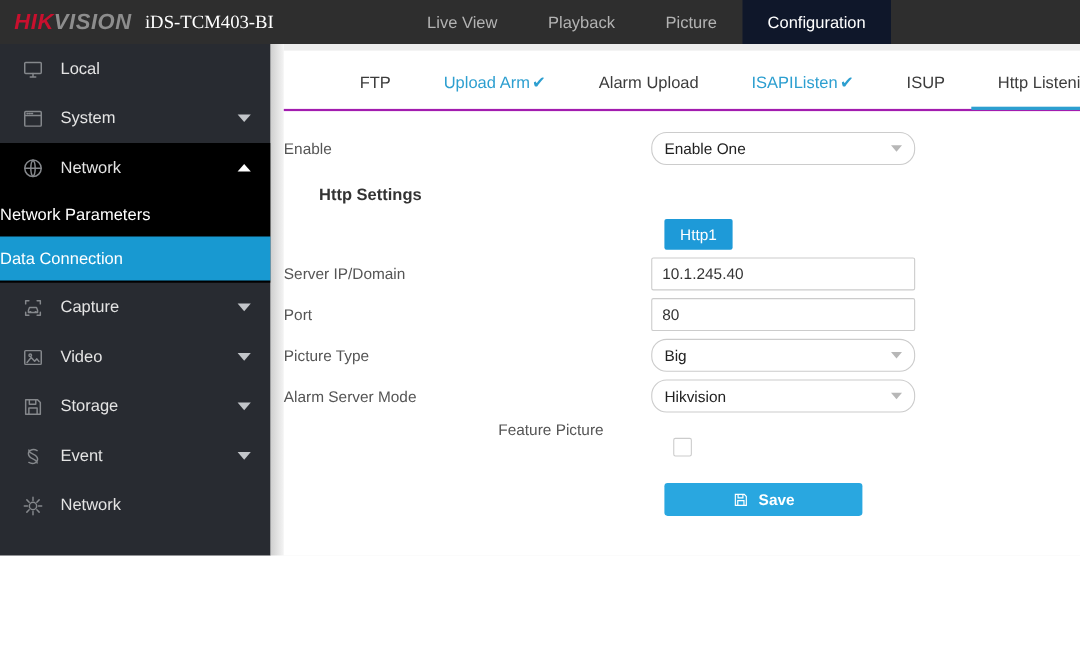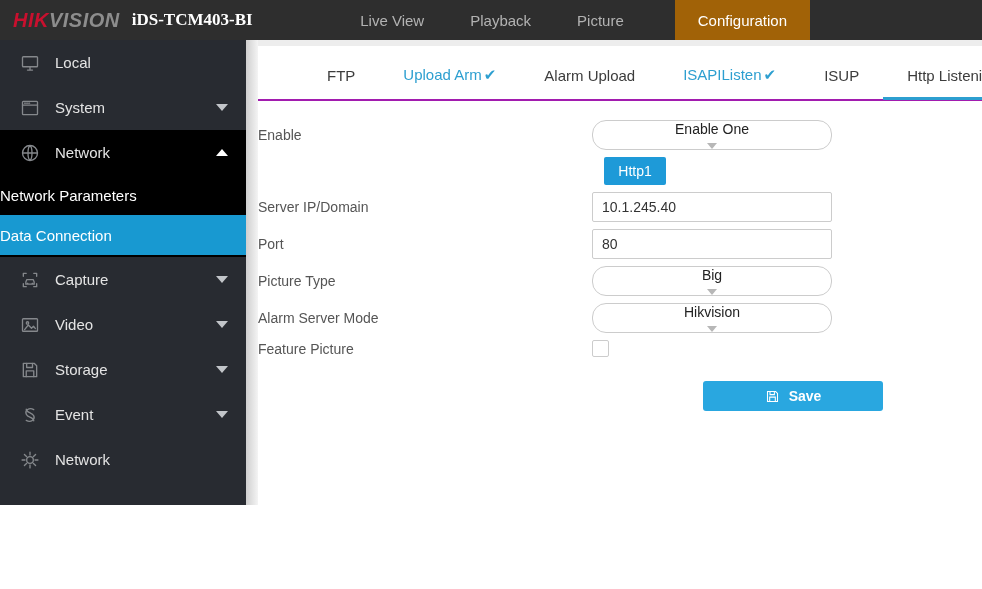--- a/index.html
+++ b/index.html
@@ -7,25 +7,25 @@
               font-family:"Liberation Sans", sans-serif; }
   .app { width:982px; height:505px; display:flex; flex-direction:column; }
 
   
   .topbar { height:40px; background:#2e2e2e; display:flex; align-items:stretch; flex:none; }
   .logo { display:flex; align-items:center; padding-left:13px;
           font-style:italic; font-weight:bold; font-size:20px; letter-spacing:.5px; }
   .logo .hik { color:#c8102e; }
   .logo .vision { color:#8d8d8d; }
   .device { display:flex; align-items:center; margin-left:12px; color:#fff;
-            font-family:"Liberation Serif", serif; font-weight:bold; font-size:17px; }
+            font-family:"Liberation Serif", serif; font-weight:normal; font-size:17px; }
   .nav { display:flex; margin-left:auto; margin-right:172px; }
   .navitem { display:flex; align-items:center; padding:0 23px; font-size:15px;
              color:#b3b3b3; cursor:pointer; }
-  .navitem.active { background:#a16207; color:#ffffff;margin-left:28px; }
+  .navitem.active { background:#0f172a; color:#ffffff; }
 
   
   .body { flex:1; display:flex; min-height:0; }
 
   
   .sidebar { width:246px; flex:none; background:#282b31; color:#e4e4e4; }
   .s-item { height:45px; display:flex; align-items:center; gap:15px;
             padding:0 18px 0 20px; font-size:15px; cursor:pointer; }
   .s-icon { width:20px; height:20px; flex:none; display:flex; align-items:center; justify-content:center; }
   .s-icon svg { stroke:#85888c; fill:none; stroke-width:1.6; stroke-linecap:round; stroke-linejoin:round; }
@@ -56,31 +56,31 @@
   
   .form { padding-top:19px; }
   .row { display:flex; align-items:center; margin-bottom:7px; }
   .f-label { width:334px; flex:none; text-align:left; padding-right:12px;
              font-size:14px; color:#555; }
   input.text { width:240px; height:30px; border:1px solid #ccc; border-radius:2px;
                padding:14px 9px; font-size:14px; color:#333; outline:none;
                font-family:"Liberation Sans", sans-serif; background:#fff; }
   .select { width:240px; height:30px; border:1px solid #ccc; border-radius:14px;
             background:#fff; display:flex; align-items:center; justify-content:space-between;
-            padding:0 11px; font-size:14px; color:#222; cursor:pointer;flex-direction:column; }
+            padding:0 11px; font-size:14px; color:#222; cursor:pointer; }
   .caret { width:0; height:0; border-left:5px solid transparent; border-right:5px solid transparent;
            border-top:6px solid #b7b7b7; }
   .section-title { font-size:15px; font-weight:bold; color:#333; margin:19px 0 13px 32px; }
   .http1-btn { margin-left:346px; width:62px; height:28px; border:none; border-radius:2px;
                background:#1e9ad8; color:#fff; font-size:14px; cursor:pointer; margin-bottom:7px;
                font-family:"Liberation Sans", sans-serif; }
   .checkbox { width:17px; height:17px; border:1px solid #ccc; border-radius:2px; background:#fff;
               appearance:none; -webkit-appearance:none; cursor:pointer; }
-  .cb-row { margin-top:7px; }
-  .save-row { margin-top:24px;justify-content:center; }
+  .cb-row { margin-top:7px;flex-direction:column; }
+  .save-row { margin-top:24px; }
   .save-btn { margin-left:346px; width:180px; height:30px; border:none; border-radius:3px;
               background:#29a7e0; color:#fff; font-size:14px; font-weight:bold; cursor:pointer;
               display:flex; align-items:center; justify-content:center; gap:9px;
               font-family:"Liberation Sans", sans-serif; }
   .save-btn svg { stroke:#fff; fill:none; stroke-width:1.7; }
 </style>
 </head>
 <body>
 
 <div class="app">
@@ -213,20 +213,21 @@
         <div class="form">
 
           <div class="row">
             <label class="f-label">Enable</label>
             <div class="select">
               <span>Enable One</span>
               <span class="caret"></span>
             </div>
           </div>
 
+          <h3 class="section-title">Http Settings</h3>
 
           <button class="http1-btn">Http1</button>
 
           <div class="row">
             <label class="f-label">Server IP/Domain</label>
             <input class="text" type="text" value="10.1.245.40" style="">
           </div>
 
           <div class="row">
             <label class="f-label">Port</label>

